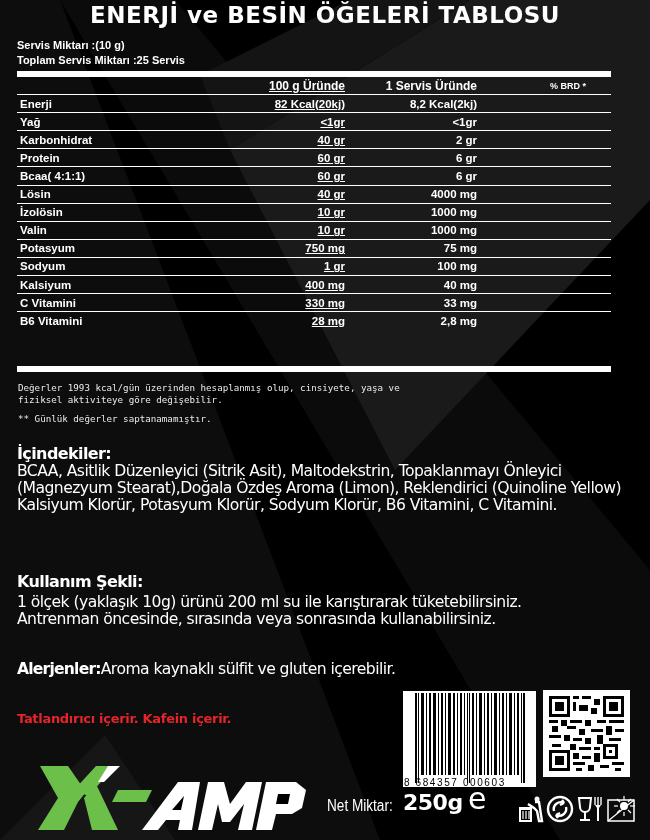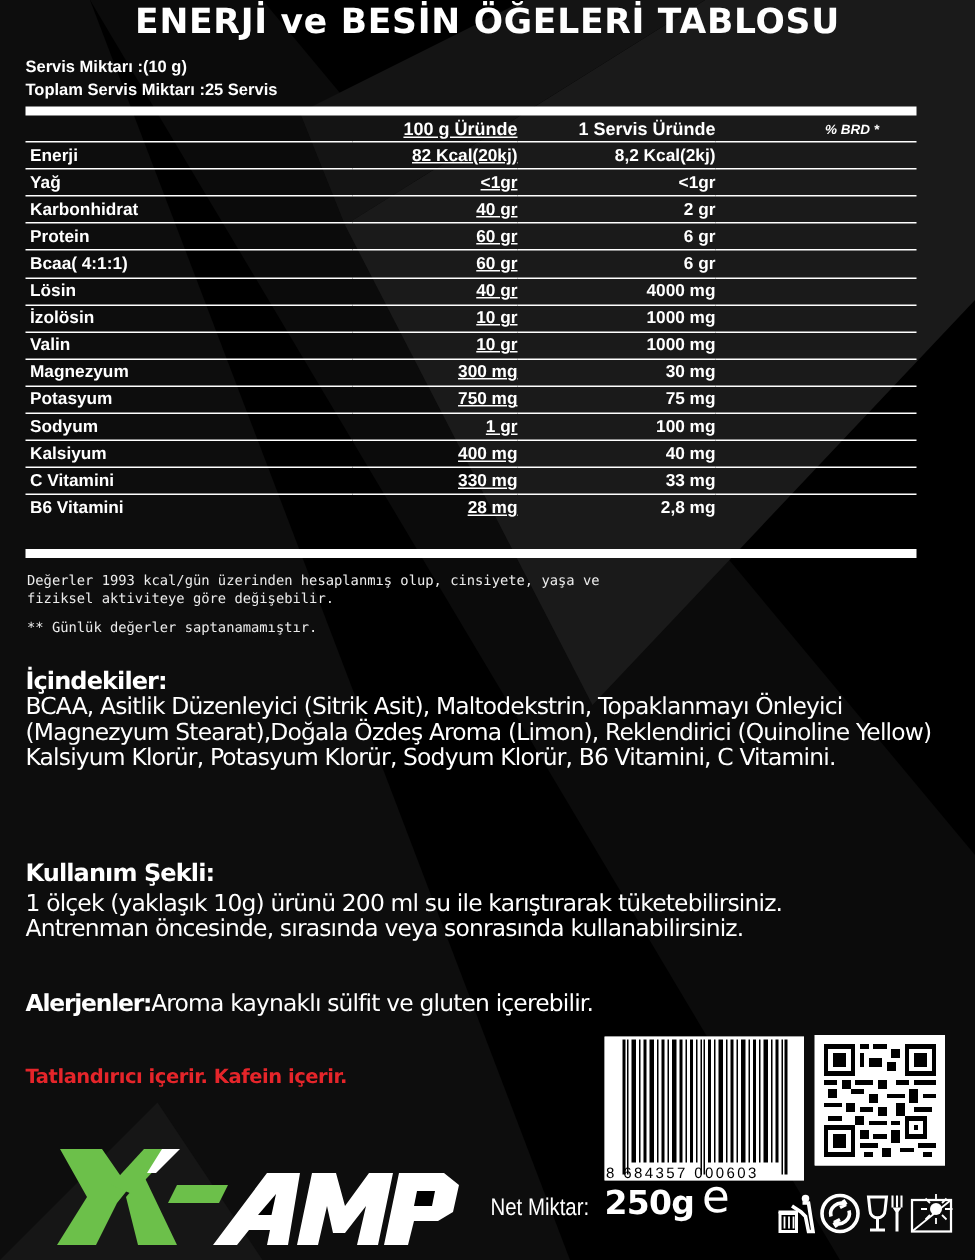--- a/index.html
+++ b/index.html
@@ -24,21 +24,21 @@
   .thick-rule.bottom { top:366px; }
 
   .nut-table { position:absolute; left:17px; top:77px; width:594px; border-collapse:collapse; font-size:11.5px; font-weight:bold; }
   .nut-table th, .nut-table td { padding:0; height:17.1px; border-bottom:1.2px solid #fff; line-height:16px; white-space:nowrap; }
   .nut-table th { font-size:12px; }
   .nut-table tr:last-child td { border-bottom:none; }
   .c-name { width:215px; text-align:left; padding-left:3px !important; }
   .c-100 { width:110px; text-align:right;text-decoration:underline; }
   .c-serv { width:132px; text-align:right; }
   .c-brd { text-align:right; padding-right:25px !important; }
-  .nut-table th.c-brd { font-size:9px;font-style:italic; }
+  .nut-table th.c-brd { font-size:9px; }
 
   .note { position:absolute; left:18px; font-family:"DejaVu Sans Mono", monospace; font-size:9.2px; line-height:12px; color:#ececec; }
   .note.n1 { top:382px; width:420px; }
   .note.n2 { top:413px; }
 
   .section-head { position:absolute; left:17px; font-family:"DejaVu Sans", sans-serif; font-weight:bold; font-size:16px; letter-spacing:-0.6px; }
   .section-body { position:absolute; left:17px; font-family:"DejaVu Sans", sans-serif; font-size:15.6px; letter-spacing:-0.55px; line-height:17px; }
   .ing-head { top:444px; }
   .ing-body { top:463px; width:620px; }
   .use-head { top:572px; }
@@ -135,26 +135,20 @@
       <tr>
           <td class="c-name">İzolösin</td>
           <td class="c-100">10 gr</td>
           <td class="c-serv">1000 mg</td>
           <td class="c-brd"></td>
         </tr>
       <tr>
           <td class="c-name">Valin</td>
           <td class="c-100">10 gr</td>
           <td class="c-serv">1000 mg</td>
-          <td class="c-brd"></td>
-        </tr>
-      <tr>
-          <td class="c-name">Magnezyum</td>
-          <td class="c-100">300 mg</td>
-          <td class="c-serv">30 mg</td>
           <td class="c-brd"></td>
         </tr>
       <tr>
           <td class="c-name">Potasyum</td>
           <td class="c-100">750 mg</td>
           <td class="c-serv">75 mg</td>
           <td class="c-brd"></td>
         </tr>
       <tr>
           <td class="c-name">Sodyum</td>

